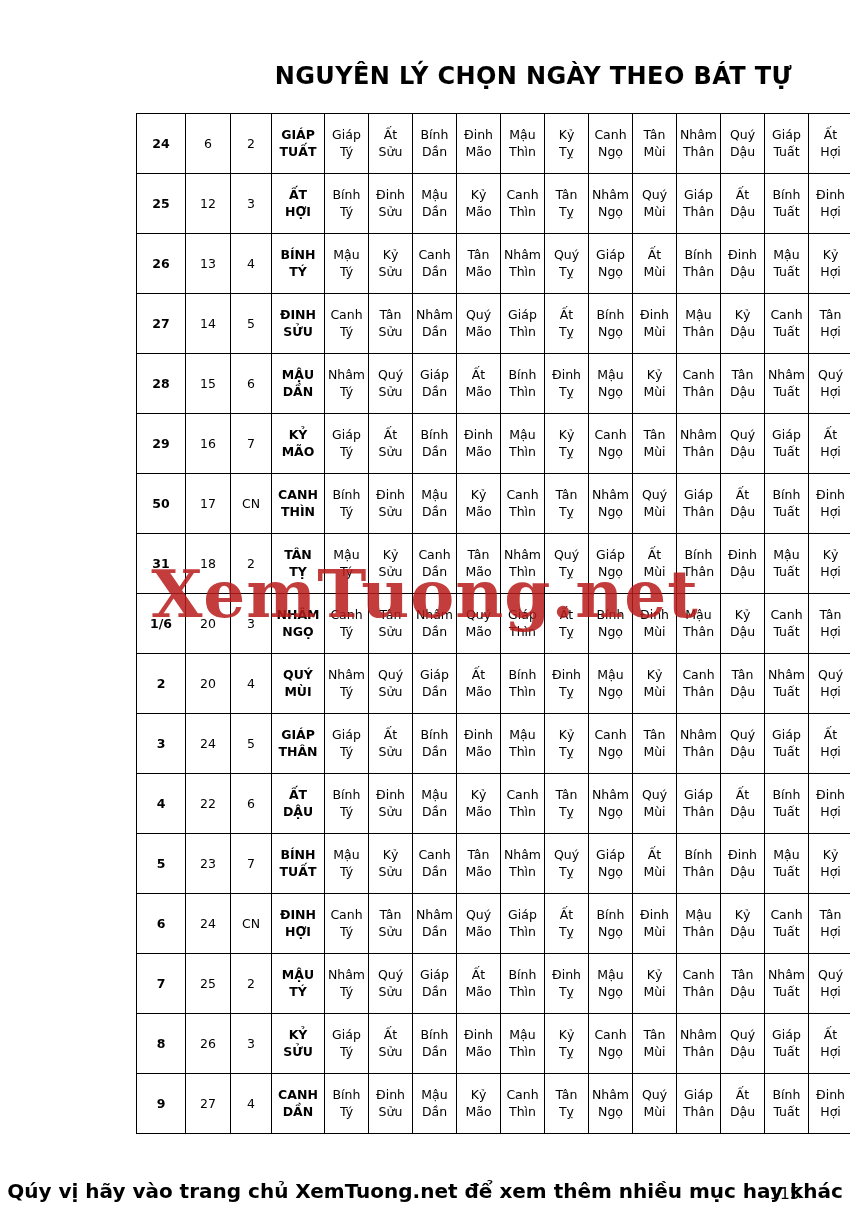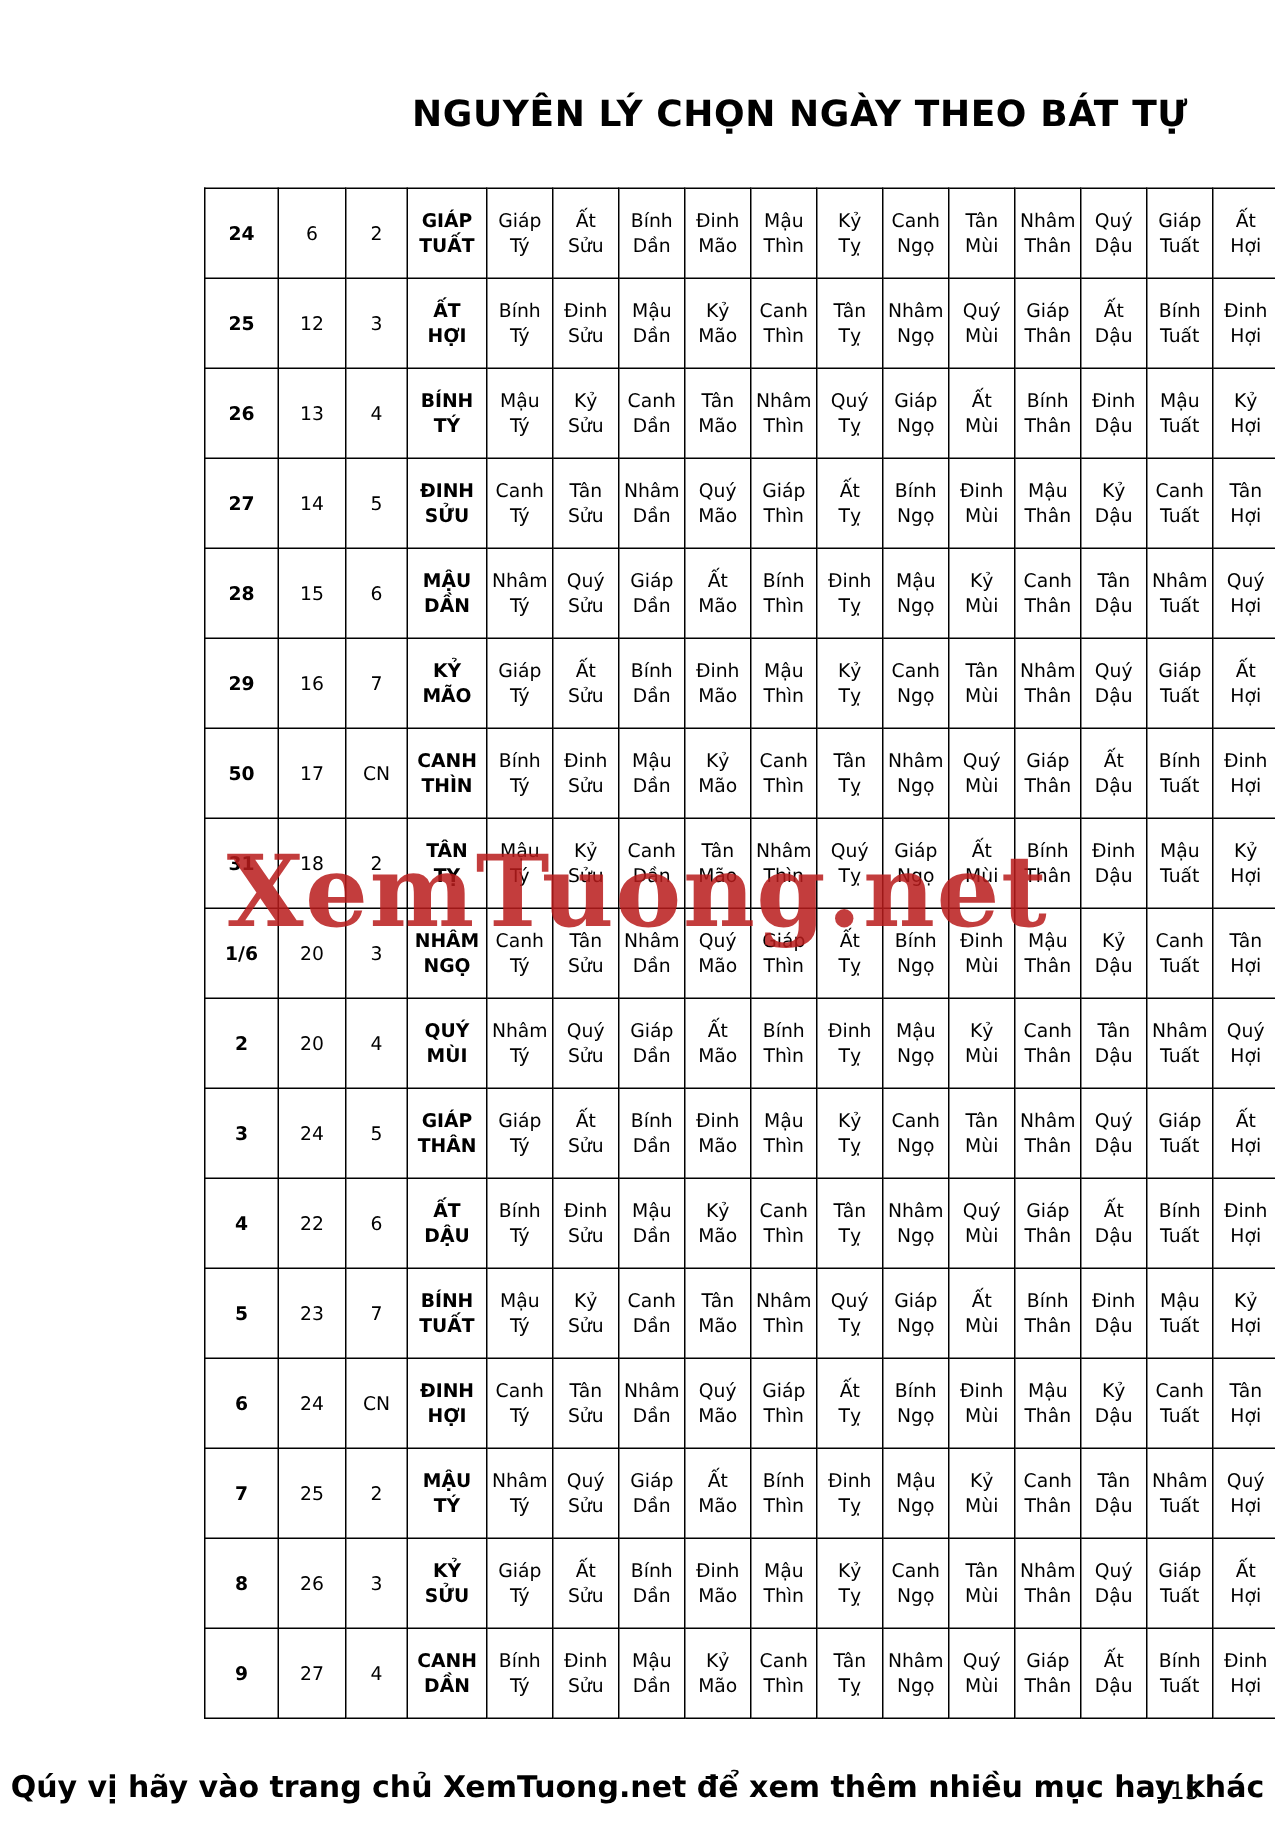--- a/index.html
+++ b/index.html
@@ -50,21 +50,20 @@
     pointer-events: none;
     opacity: 0.85;
   }
 
   
   .table-wrap {
     position: absolute;
     top: 113px;
     left: 136px;
     width: 666px;
-    margin-top: 12px;
   }
   table.cal {
     border-collapse: collapse;
     width: 666px;
     table-layout: fixed;
     position: relative;
     z-index: 2;
   }
   table.cal td {
     border: 1.4px solid #000;

